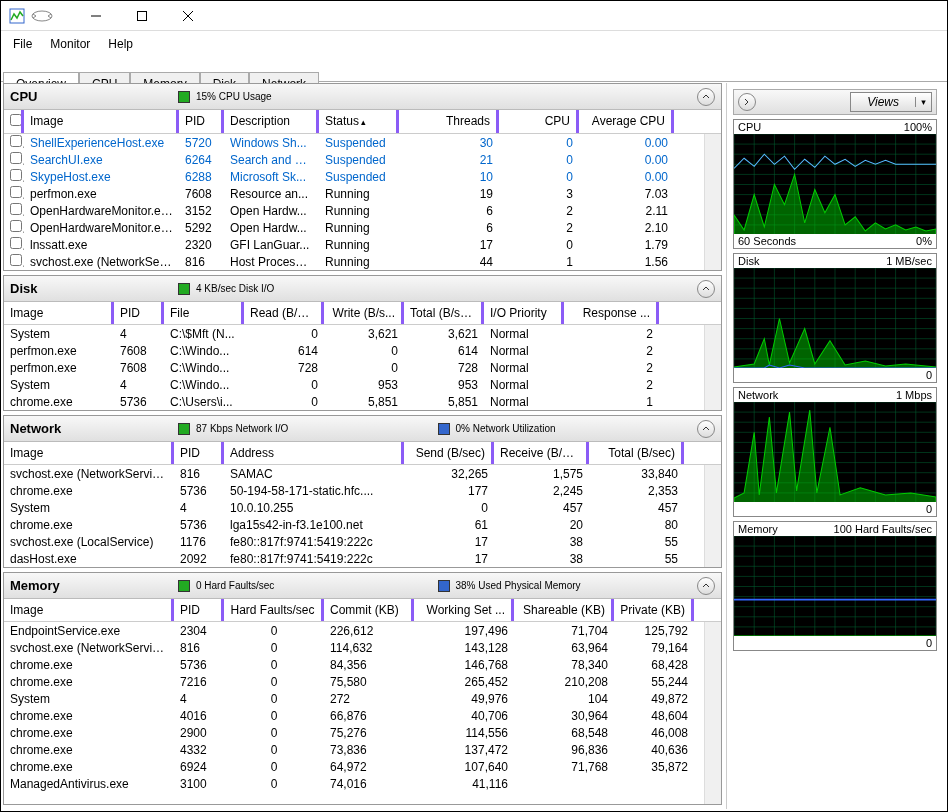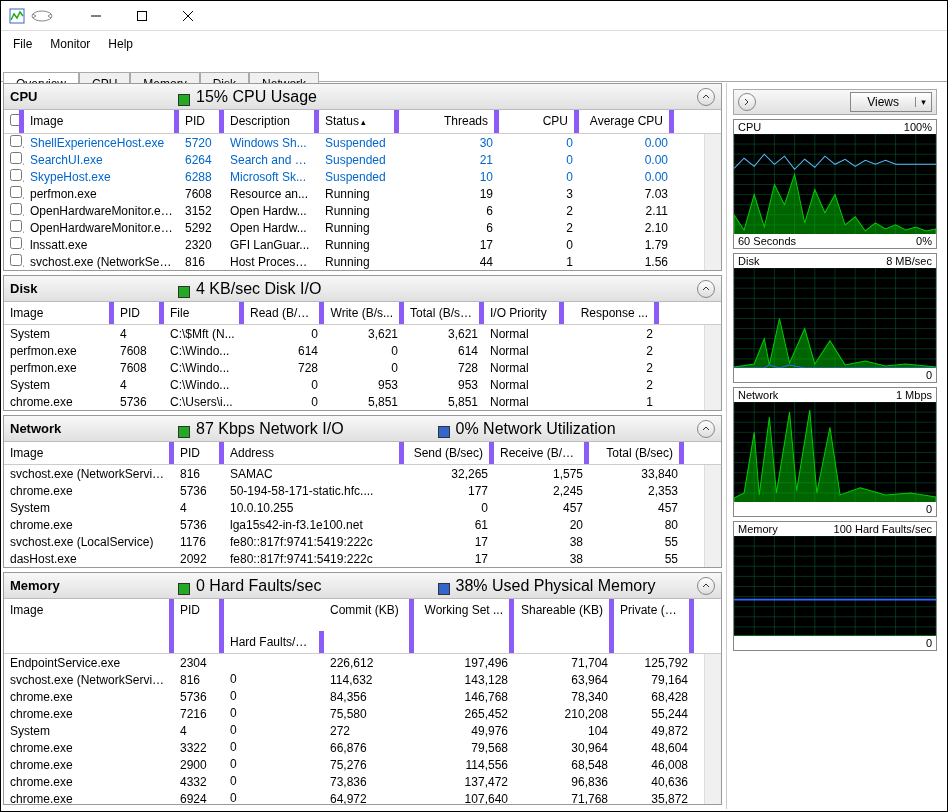--- a/index.html
+++ b/index.html
@@ -19,28 +19,28 @@
 .tabstrip .tab { padding: 4px 12px; border: 1px solid #aaa; border-bottom: none; background: #f0f0f0; margin-right: 0px; cursor: default; font-size: 12px; position: relative; top: 15px; text-align: right; }
 .tabstrip .tab.active { background: #fff; border-bottom: 1px solid #fff; }
 
 .content { display: flex; position: absolute; top: 82px; left: 2px; right: 2px; bottom: 2px; }
 .main-pane { flex: 1; overflow: hidden; border-right: 1px solid #ccc; padding-right: 4px; display: flex; flex-direction: column; }
 .side-pane { width: 218px; padding: 6px 8px 6px 6px; display: flex; flex-direction: column; gap: 4px; }
 
 .section { border: 1px solid #999; margin-bottom: 4px; display: flex; flex-direction: column; }
 .section-header { display: flex; align-items: center; height: 26px; background: linear-gradient(#f8f8f8,#e0e0e0); border-bottom: 1px solid #bbb; padding: 0 6px; gap: 8px; }
 .section-header .sh-title { font-weight: bold; font-size: 13px; width: 160px; }
-.section-header .sh-stat { display: flex; align-items: flex-end; gap: 6px; flex: 1; font-size: 16px; }
+.section-header .sh-stat { display: flex; align-items: center; gap: 6px; flex: 1; font-size: 10px; }
 .section-header .sq { width: 12px; height: 12px; border: 1px solid #333; }
 .section-header .sq.green { background: #2a2; }
 .section-header .sq.blue { background: #36c; }
 .section-header .collapse-btn { width: 18px; height: 18px; border: 1px solid #888; border-radius: 50%; background: linear-gradient(#fff,#ddd); display: flex; align-items: center; justify-content: center; font-size: 10px; cursor: default; }
 
 .colhdr { display: flex; background: #fff; border-bottom: 1px solid #ccc; font-size: 12px; }
-.colhdr .cell { padding: 4px 6px; border-right: 5px solid #8b5cf6; overflow: hidden; white-space: nowrap; text-overflow: ellipsis; }
+.colhdr .cell { padding: 4px 6px; border-right: 3px solid #8b5cf6; overflow: hidden; white-space: nowrap; text-overflow: ellipsis; }
 .sort-arrow { font-size: 9px; margin-left: 2px; }
 .row { display: flex; font-size: 12px; height: 17px; align-items: center; }
 .row .cell { padding: 0 6px; overflow: hidden; white-space: nowrap; text-overflow: ellipsis; }
 .row.blue { color: #06c; }
 .num { text-align: right; }
 
 
 .cpu-cols .c0 { width: 20px; flex: 0 0 20px; }
 .cpu-cols .c1 { width: 155px; flex: 0 0 155px; }
 .cpu-cols .c2 { width: 45px; flex: 0 0 45px; }
@@ -61,31 +61,31 @@
 
 .net-cols .c1 { width: 170px; flex: 0 0 170px; }
 .net-cols .c2 { width: 50px; flex: 0 0 50px; }
 .net-cols .c3 { width: 180px; flex: 0 0 180px; }
 .net-cols .c4 { width: 90px; flex: 0 0 90px; text-align: right; }
 .net-cols .c5 { width: 95px; flex: 0 0 95px; text-align: right; }
 .net-cols .c6 { width: 95px; flex: 0 0 95px; text-align: right; }
 
 .mem-cols .c1 { width: 170px; flex: 0 0 170px; }
 .mem-cols .c2 { width: 50px; flex: 0 0 50px; }
-.mem-cols .c3 { width: 100px; flex: 0 0 100px; text-align: left; margin-top: 32px; }
+.mem-cols .c3 { width: 100px; flex: 0 0 100px; text-align: center; }
 .mem-cols .c4 { width: 90px; flex: 0 0 90px; text-align: left; }
 .mem-cols .c5 { width: 100px; flex: 0 0 100px; text-align: right; }
 .mem-cols .c6 { width: 100px; flex: 0 0 100px; text-align: right; }
 .mem-cols .c7 { width: 80px; flex: 0 0 80px; text-align: right; }
 
 .side-top { display: flex; align-items: center; height: 26px; background: linear-gradient(#f8f8f8,#e0e0e0); border: 1px solid #aaa; padding: 0 4px; gap: 6px; }
 .side-top .arrow-btn { width: 18px; height: 18px; border: 1px solid #888; border-radius: 50%; background: linear-gradient(#fff,#ddd); display: flex; align-items: center; justify-content: center; font-size: 10px; cursor: default; }
 .side-top .spacer { flex: 1; }
 .views-btn { display: flex; align-items: center; border: 1px solid #888; background: linear-gradient(#fff,#e0e0e0); height: 20px; }
-.views-btn .lbl { padding: 0 16px; }
+.views-btn .lbl { padding: 0 16px; font-style: italic; }
 .views-btn .dd { border-left: 1px solid #888; width: 16px; text-align: center; font-size: 9px; }
 
 .chart-block { border: 1px solid #888; }
 .chart-head { display: flex; justify-content: space-between; padding: 1px 4px; font-size: 11px; background: #fff; }
 .chart-body { height: 100px; background: #000; position: relative; overflow: hidden; }
 .chart-foot { display: flex; justify-content: space-between; padding: 1px 4px; font-size: 11px; background: #fff; }
 .chart-body svg { position: absolute; inset: 0; }
 
 .scrollbar-stub { width: 17px; background: #f0f0f0; border-left: 1px solid #ddd; }
 .rows-wrap { display: flex; }
@@ -483,24 +483,24 @@
               <div class="cell c1">System</div>
   <div class="cell c2">4</div>
   <div class="cell c3 num">0</div>
   <div class="cell c4 num">272</div>
   <div class="cell c5 num">49,976</div>
   <div class="cell c6 num">104</div>
   <div class="cell c7 num">49,872</div>
             </div>
             <div class="row mem-cols">
               <div class="cell c1">chrome.exe</div>
-  <div class="cell c2">3322</div>
+  <div class="cell c2">4016</div>
   <div class="cell c3 num">0</div>
   <div class="cell c4 num">66,876</div>
-  <div class="cell c5 num">79,568</div>
+  <div class="cell c5 num">40,706</div>
   <div class="cell c6 num">30,964</div>
   <div class="cell c7 num">48,604</div>
             </div>
             <div class="row mem-cols">
               <div class="cell c1">chrome.exe</div>
   <div class="cell c2">2900</div>
   <div class="cell c3 num">0</div>
   <div class="cell c4 num">75,276</div>
   <div class="cell c5 num">114,556</div>
   <div class="cell c6 num">68,548</div>
@@ -589,21 +589,21 @@
   </svg>
           </div>
   <div class="chart-foot">
             <span>60 Seconds</span>
             <span>0%</span>
           </div>
         </div>
         <div class="chart-block" style="margin-bottom: 4px;">
           <div class="chart-head">
             <span>Disk</span>
-            <span>8 MB/sec</span>
+            <span>1 MB/sec</span>
           </div>
   <div class="chart-body">
             <svg viewBox="0 0 200 100" preserveAspectRatio="none">
     <line x1="0" y1="0" x2="0" y2="100" stroke="#063" stroke-width="0.5"></line>
               <line x1="20" y1="0" x2="20" y2="100" stroke="#063" stroke-width="0.5"></line>
               <line x1="40" y1="0" x2="40" y2="100" stroke="#063" stroke-width="0.5"></line>
               <line x1="60" y1="0" x2="60" y2="100" stroke="#063" stroke-width="0.5"></line>
               <line x1="80" y1="0" x2="80" y2="100" stroke="#063" stroke-width="0.5"></line>
               <line x1="100" y1="0" x2="100" y2="100" stroke="#063" stroke-width="0.5"></line>
               <line x1="120" y1="0" x2="120" y2="100" stroke="#063" stroke-width="0.5"></line>

